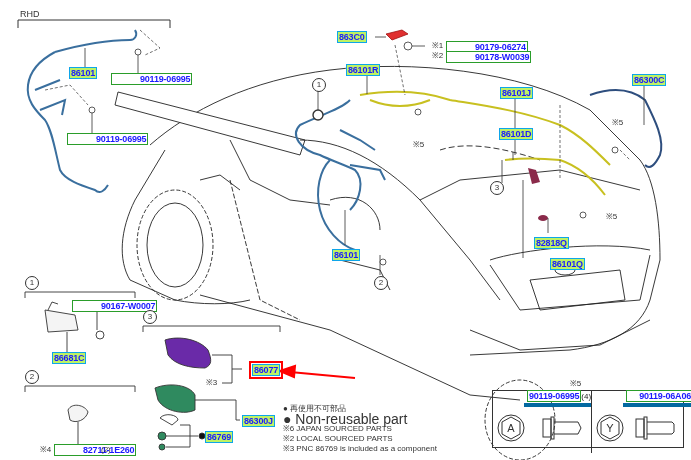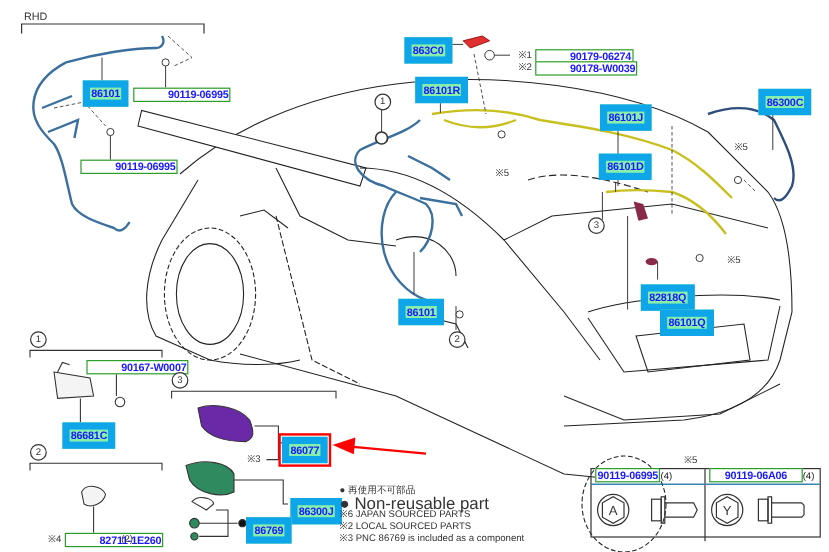--- a/index.html
+++ b/index.html
@@ -3,33 +3,33 @@
 <meta charset="utf-8">
 <style>
   html, body { margin: 0; padding: 0; background: #ffffff; }
   body { width: 691px; height: 460px; position: relative; overflow: hidden;
          font-family: "Liberation Sans", sans-serif; color: #222; }
   #stage { position: absolute; left: 0; top: 0; width: 567px; height: 460px; }
   svg.drawing { position: absolute; left: 0; top: 0; }
   .lbl { position: absolute; font-family: "Liberation Sans", sans-serif; font-size: 9px;
          line-height: 10px; padding: 0 1px; white-space: nowrap; cursor: pointer;
          color: #1a1aff; font-weight: bold; letter-spacing: -0.2px; }
-  .pnc { border: 6px solid #0ea5e9; background: #86efac; }
+  .pnc { border: 1px solid #0ea5e9; background: #bef264; }
   .pn  { border: 1px solid #2a9d2a; background: #ffffff; padding-left: 28px; }
   .hl  { outline: 2px solid #ff0000; outline-offset: 1px; }
   .txt { position: absolute; font-size: 8px; color: #333; white-space: nowrap; line-height: 10px; }
   .circ { position: absolute; width: 12px; height: 12px; border: 1px solid #333; border-radius: 50%;
           font-size: 8px; line-height: 12px; text-align: center; color: #333; background: #fff; }
   .legend { position: absolute; left: 283px; top: 404px; font-size: 8px; color: #333; line-height: 10px; }
   .legend div { white-space: nowrap; }
   .spec-table { position: absolute; left: 492px; top: 390px; width: 190px; height: 56px;
                 border: 1px solid #333; display: grid; grid-template-columns: 1fr 1fr; }
   .spec-cell { border-right: 1px solid #333; position: relative; }
   .spec-cell:last-child { border-right: none; }
-  .spec-head { height: 12px; border-bottom: 1px solid #0369a1; font-size: 8px; line-height: 12px; padding-left: 3px; }
+  .spec-head { height: 12px; border-bottom: 4px solid #0369a1; font-size: 8px; line-height: 12px; padding-left: 3px; margin-left: 31px; }
   .spec-head .pn { color:#1a1aff; font-weight: bold; }
 </style>
 </head>
 <body>
 
 <div id="stage">
 
 <svg class="drawing" width="691" height="460" viewBox="0 0 691 460">
 
   <g fill="none" stroke="#333" stroke-width="1">
@@ -196,21 +196,21 @@
 <div class="circ" style="left:25px; top:276px;">1</div>
 <div class="lbl pn" style="left:72px; top:300px;">90167-W0007</div>
 <div class="lbl pnc" style="left:52px; top:352px;">86681C</div>
 
 <div class="circ" style="left:25px; top:370px;">2</div>
 <div class="txt" style="left:40px; top:445px;">※4</div>
 <div class="lbl pn" style="left:54px; top:444px;">82711-1E260</div>
 <div class="txt" style="left:101px; top:445px;">(2)</div>
 
 <div class="circ" style="left:143px; top:310px;">3</div>
-<div class="lbl pnc hl" style="left:235px; top:364px;">86077</div>
+<div class="lbl pnc hl" style="left:252px; top:364px;">86077</div>
 <div class="txt" style="left:206px; top:378px;">※3</div>
 <div class="lbl pnc" style="left:242px; top:415px;">86300J</div>
 <div class="lbl pnc" style="left:205px; top:431px;">86769</div>
 
 <div class="legend">
   <div><span>●</span> <span>再使用不可部品</span></div>
   <div style="font-size:14px;"><span>●</span> <span>Non-reusable part</span></div>
   <div>※6 JAPAN SOURCED PARTS</div>
   <div>※2 LOCAL SOURCED PARTS</div>
   <div>※3 PNC 86769 is included as a component</div>

